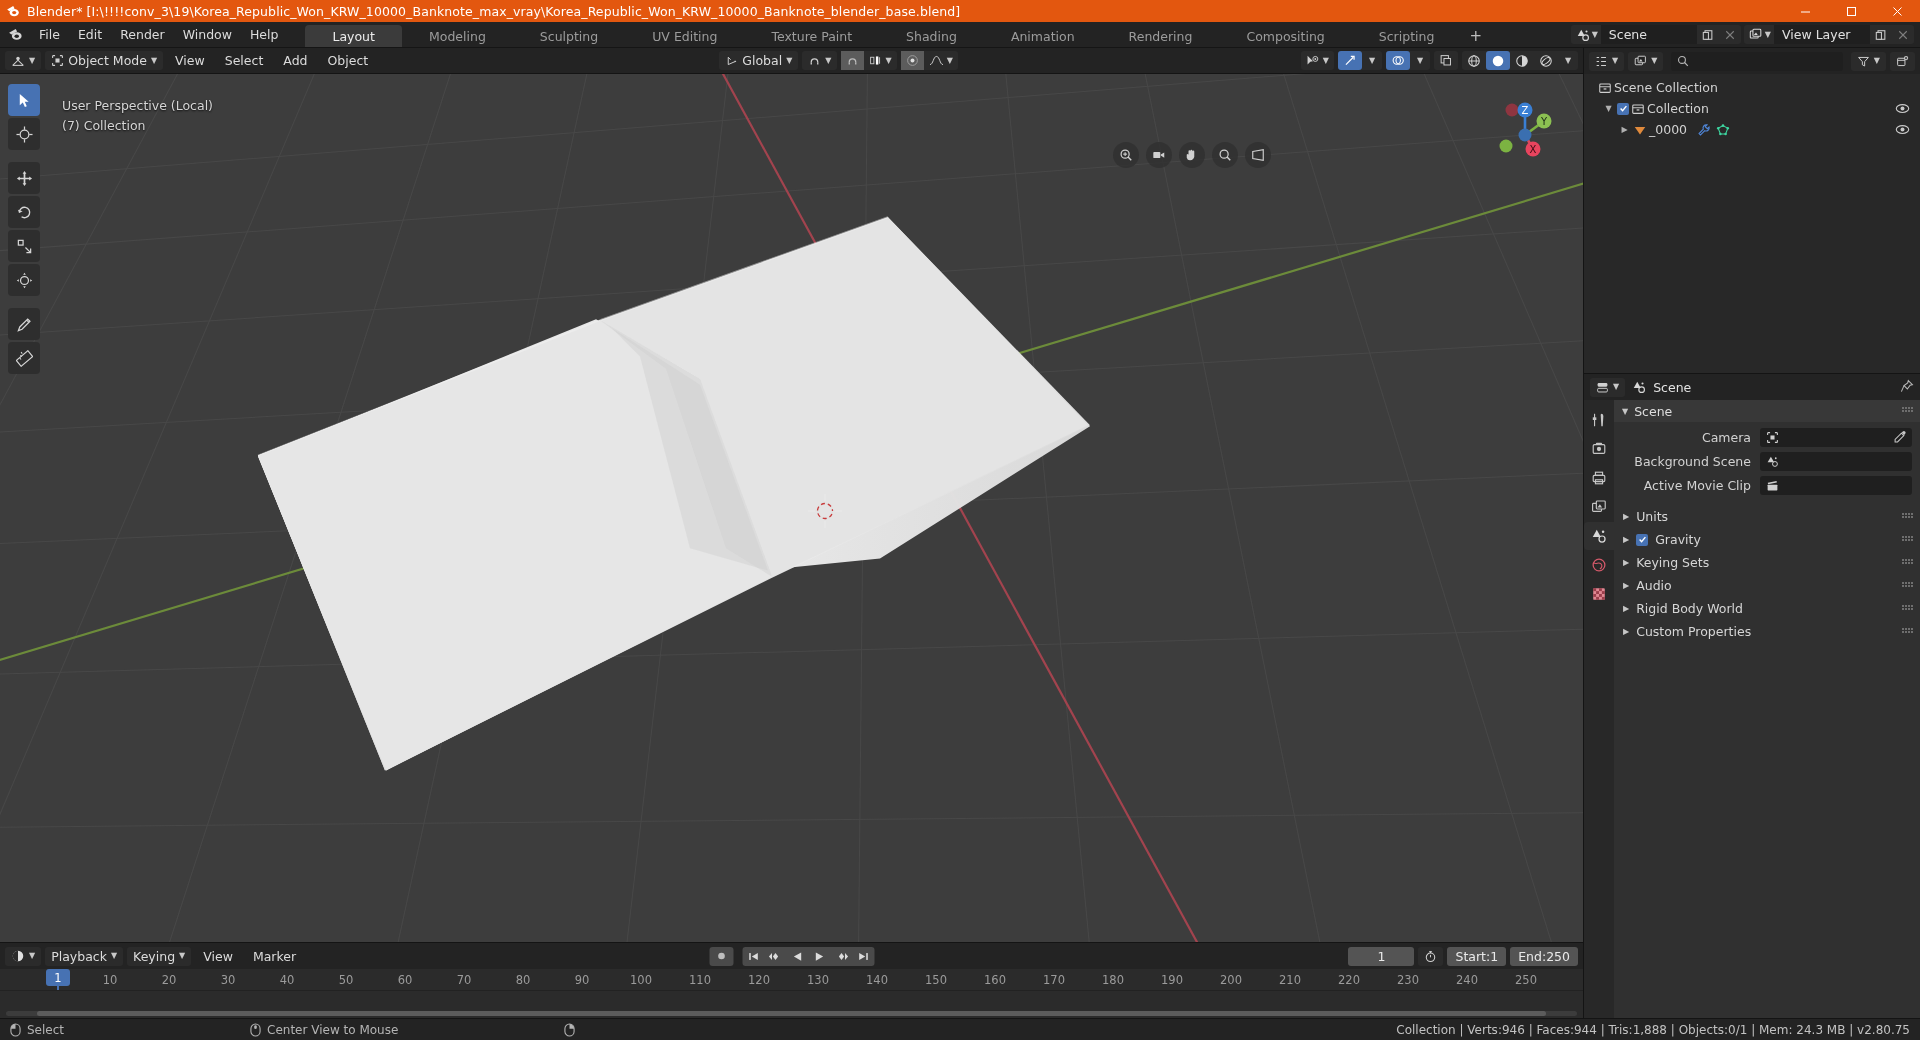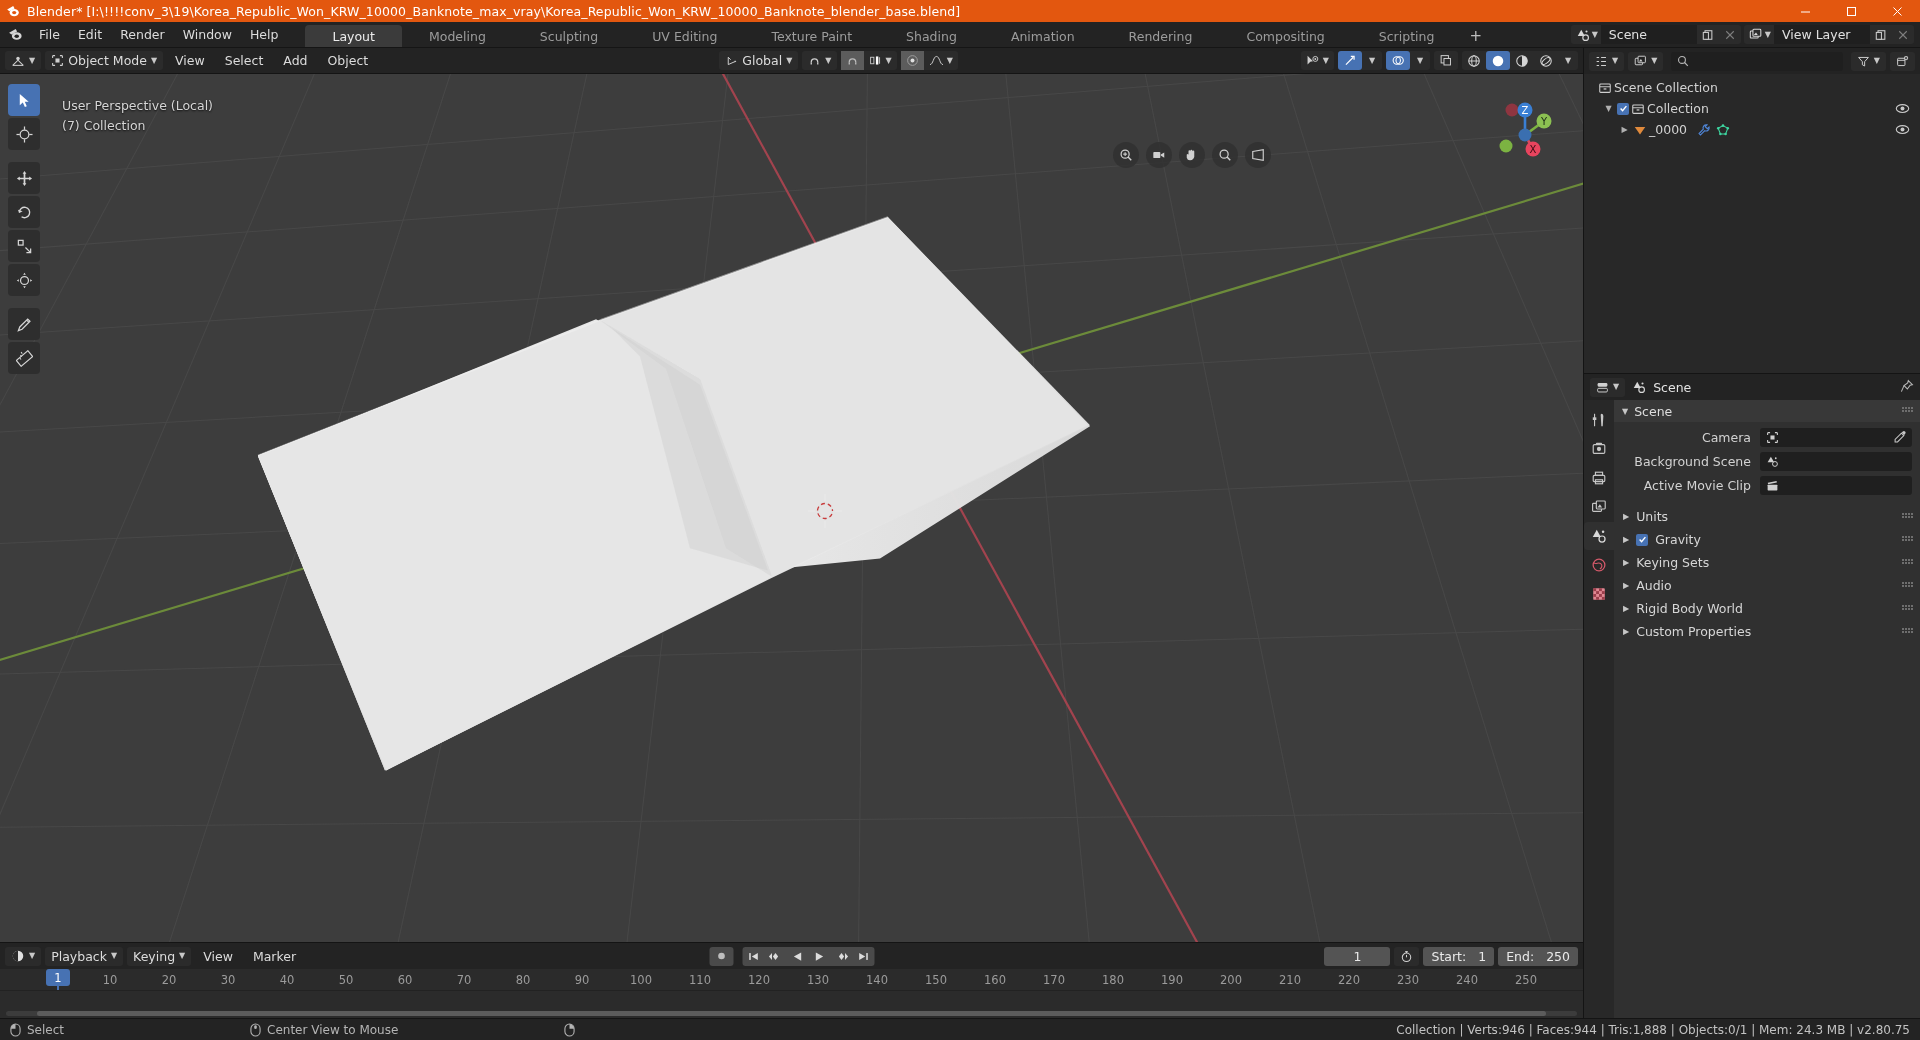--- a/index.html
+++ b/index.html
@@ -101,21 +101,21 @@
   .timeline { flex: 0 0 76px; background:#2b2b2b; display:flex; flex-direction:column; border-top:1px solid #141414; }
   .tl-header { height:26px; background:#232323; display:flex; align-items:center; padding:0 5px; gap:4px; position:relative; }
   .tl-center { position:absolute; left:50%; transform:translateX(-50%); display:flex; align-items:center; gap:4px; }
   .tl-right { margin-left:auto; display:flex; align-items:center; gap:4px; }
   .num-field {
     background:#545454; border-radius:3px; height:19px; display:flex; align-items:center; justify-content:center;
     font-size:12.5px; color:#eaeaea; min-width:66px; padding:0 8px;
   }
   .lbl-field {
     background:#545454; border-radius:3px; height:19px; display:flex; align-items:center;
-    font-size:12.5px; color:#eaeaea; padding:0 8px; gap:12px;
+    font-size:12.5px; color:#eaeaea; padding:0 8px; 
   }
   .play-group { display:flex; background:#4a4a4a; border-radius:3px; overflow:hidden; }
   .play-btn { width:22px; height:19px; display:flex; align-items:center; justify-content:center; }
   .rec-btn { width:24px; height:19px; background:#4a4a4a; border-radius:3px; display:flex; align-items:center; justify-content:center; margin-right:5px;}
   .tl-ruler { height:22px; position:relative; background:#2b2b2b; border-bottom:1px solid #222; }
   .tick { position:absolute; top:4px; font-size:11.5px; color:#9b9b9b; transform:translateX(-50%); }
   .playhead { position:absolute; top:0; width:24px; height:17px; background:#4772b3; border-radius:3px; display:flex; align-items:center; justify-content:center; font-size:11.5px; color:#fff; transform:translateX(-50%); }
   .playline { position:absolute; top:17px; bottom:0; width:2px; background:#4772b3; transform:translateX(-50%);}
   .tl-body { flex:1 1 auto; background:#2b2b2b; position:relative; }
   .tl-scroll { position:absolute; left:6px; right:6px; bottom:2px; height:5px; background:#3c3c3c; border-radius:3px; }

